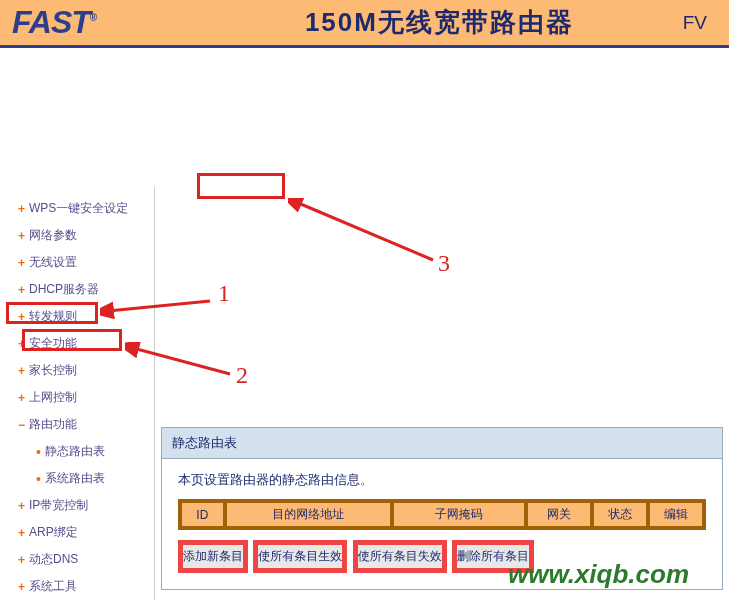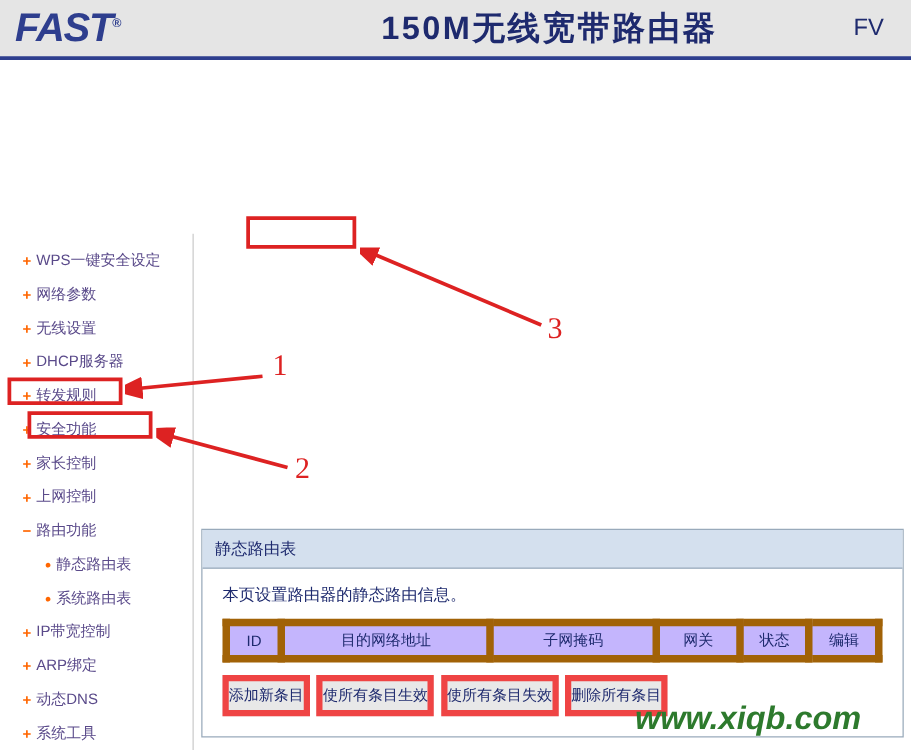--- a/index.html
+++ b/index.html
@@ -1,18 +1,18 @@
 <!DOCTYPE html>
 <html><head>
   <meta charset="utf-8">
   <style>
     * { margin: 0; padding: 0; box-sizing: border-box; }
     body { font-family: Arial, "Microsoft YaHei", sans-serif; font-size: 12px; width: 729px; height: 600px; background: #fff; position: relative; overflow: hidden; }
     
-    .header { height: 48px; background: #e5e5e5; border-bottom: 3px solid #2e3e8e; display: flex; align-items: center; }
+    .header { height: 48px; background: #fdba74; border-bottom: 3px solid #2e3e8e; display: flex; align-items: center; }
     .logo { font-family: Arial Black, Arial, sans-serif; font-size: 32px; font-weight: 900; font-style: italic; color: #2e3e8e; padding-left: 12px; letter-spacing: -1px; }
     .logo sup { font-size: 10px; font-style: normal; }
     .title { flex: 1; text-align: center; color: #1e2a6e; font-size: 26px; font-weight: bold; letter-spacing: 2px; padding-left: 100px; }
     .title-suffix { color: #1e2a6e; font-size: 19px; padding-right: 22px; text-align: right; }
     
     .content { display: flex; height: calc(100% - 48px); align-items: flex-end; }
     
     .sidebar { width: 155px; background: #fff; border-right: 1px solid #ccc; padding-top: 8px; }
     .menu-item { padding: 5px 0 5px 18px; color: #5a4a8a; cursor: pointer; font-size: 12px; display: flex; align-items: center; }
     .menu-item::before { content: "+"; color: #ff6600; font-weight: bold; margin-right: 4px; font-size: 12px; }
@@ -24,21 +24,21 @@
     .highlight-box-1 { position: absolute; border: 3px solid #d22; top: 302px; left: 6px; width: 92px; height: 22px; pointer-events: none; }
     .highlight-box-2 { position: absolute; border: 3px solid #d22; top: 329px; left: 22px; width: 100px; height: 22px; pointer-events: none; }
     
     .main { flex: 1; padding: 10px 6px; }
     .panel { border: 1px solid #9ab; background: #fff; }
     .panel-title { background: #d4e0ee; color: #1e2a6e; padding: 6px 10px; font-size: 13px; border-bottom: 1px solid #9ab; }
     .panel-body { padding: 12px 16px; }
     .desc { color: #1e2a6e; margin-bottom: 10px; font-size: 13px; }
     
     table.data { border-collapse: collapse; width: 100%; margin-bottom: 10px; }
-    table.data th { border: 6px solid #a16207; background: #c4b5fd; color: #1e2a6e; padding: 3px 4px; font-weight: normal; font-size: 12px; text-align: center; }
+    table.data th { border: 4px solid #a16207; background: #fdba74; color: #1e2a6e; padding: 3px 4px; font-weight: normal; font-size: 12px; text-align: center; }
     
     .btn { display: inline-block; border: 5px solid #ef4444; background: #e8e8e8; color: #1e2a6e; padding: 3px 0; font-size: 12px; cursor: pointer; margin-right: 2px; }
     .btn-row { margin-bottom: 4px; }
     .highlight-btn { position: absolute; border: 3px solid #d22; top: 173px; left: 197px; width: 88px; height: 26px; pointer-events: none; }
     
     .bottom-row { padding: 6px 10px; background: #fff; }
     
     .annotation { position: absolute; color: #d22; font-size: 24px; font-family: serif; pointer-events: none; }
     .arrow { position: absolute; pointer-events: none; }
     

